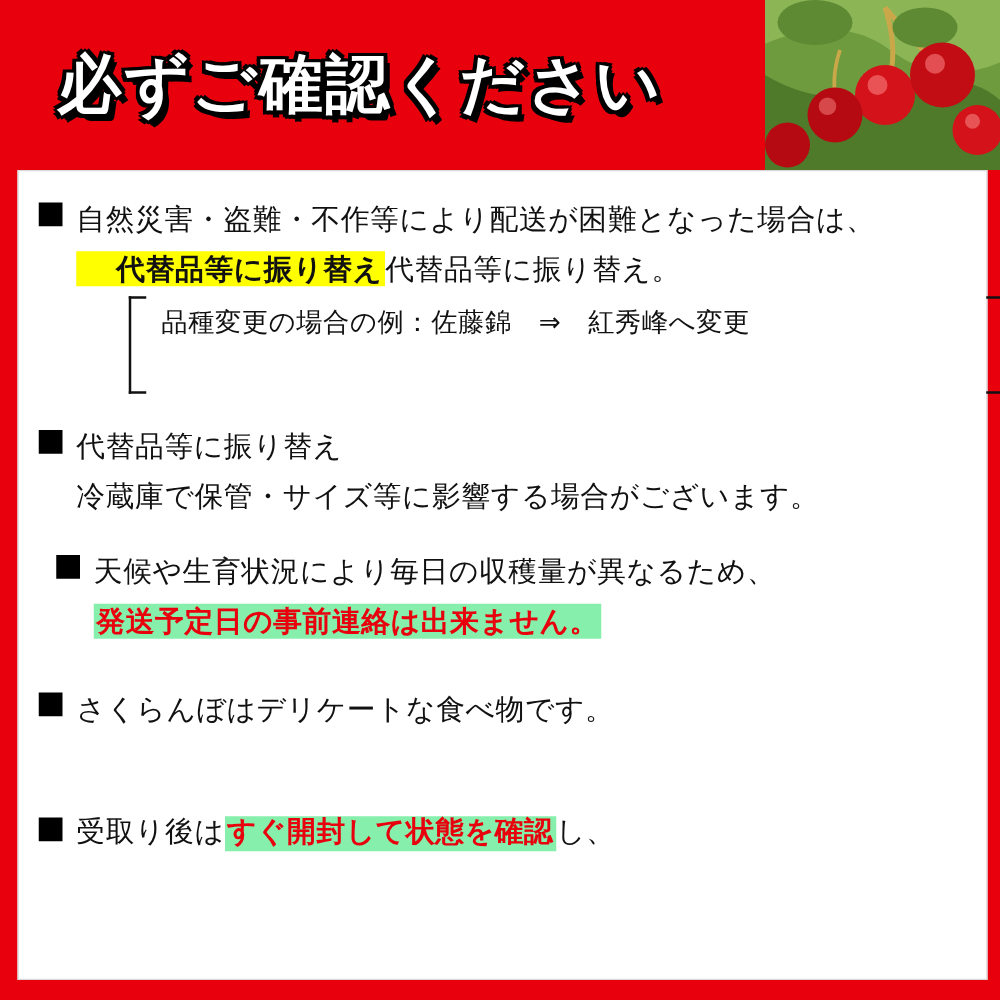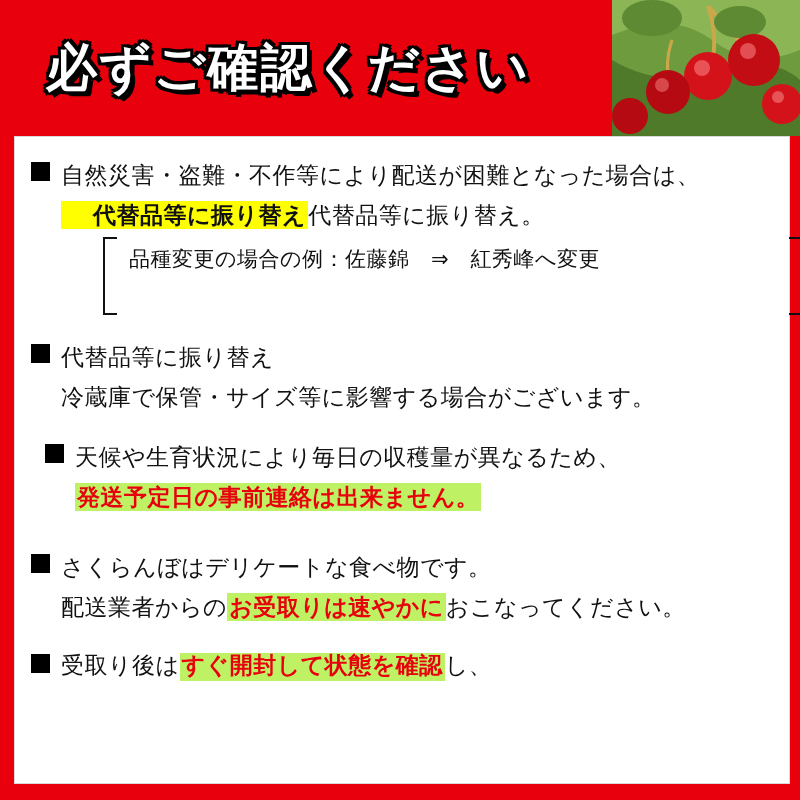--- a/index.html
+++ b/index.html
@@ -67,21 +67,21 @@
     background: #000000;
   }
   .line {
     font-size: 23px;
     line-height: 40px;
     color: #111111;
     white-space: nowrap;
     letter-spacing: 0.5px;
   }
   .hl-y { background: #ffff00; padding: 1px 2px; }
-  .hl-y-red { background: #bef264; color: #e8000d; font-weight: bold; padding: 1px 2px; }
+  .hl-y-red { background: #86efac; color: #e8000d; font-weight: bold; padding: 1px 2px; }
   .bold { font-weight: bold; padding-left: 32px; }
 
   
   #brace-box {
     position: relative;
     margin: 2px 0 6px 42px;
     width: 700px;
     height: 78px;
   }
   .brace {
@@ -166,23 +166,20 @@
       <span class="bullet"></span>
       <div class="line">天候や生育状況により毎日の収穫量が異なるため、</div>
       <div class="line">
         <span class="hl-y-red">発送予定日の事前連絡は出来ません。</span>
       </div>
     </div>
 
     <div id="i4" class="item">
       <span class="bullet"></span>
       <div class="line">さくらんぼはデリケートな食べ物です。</div>
-      <div class="line">
-        <span>配送業者からの</span><span class="hl-y-red">お受取りは速やかに</span><span>おこなってください。</span>
-      </div>
     </div>
 
     <div id="i5" class="item">
       <span class="bullet"></span>
       <div class="line">
         <span>受取り後は</span><span class="hl-y-red">すぐ開封して状態を確認</span><span>し、</span>
       </div>
     </div>
 
   </div>

